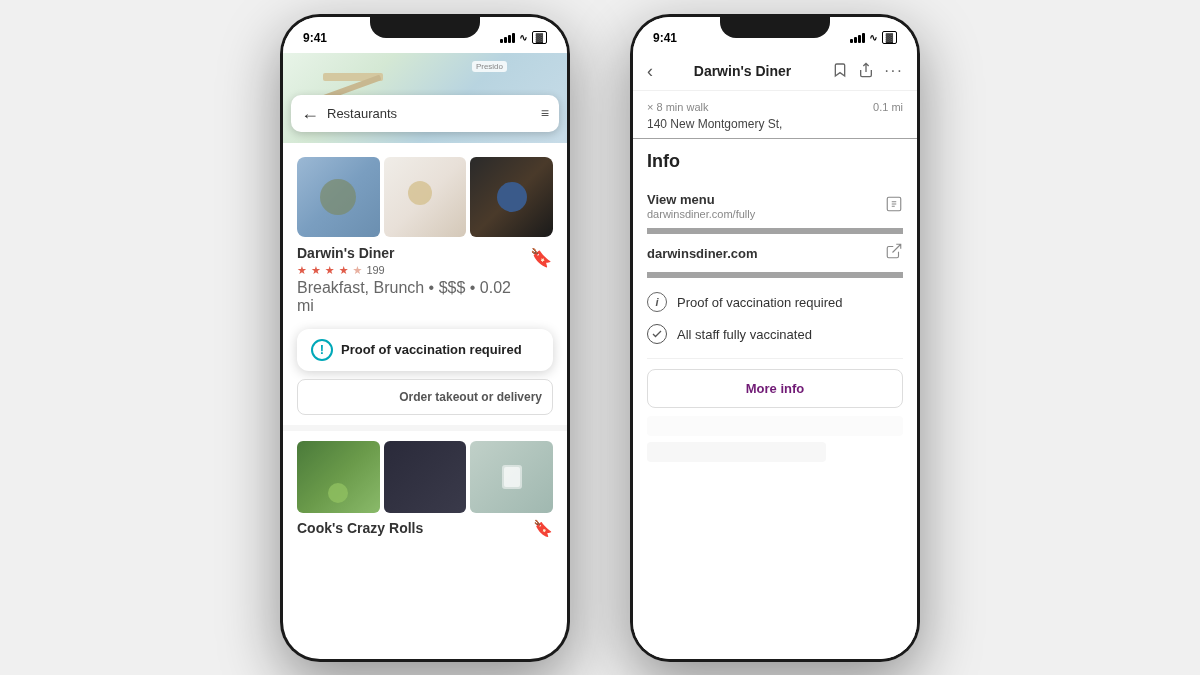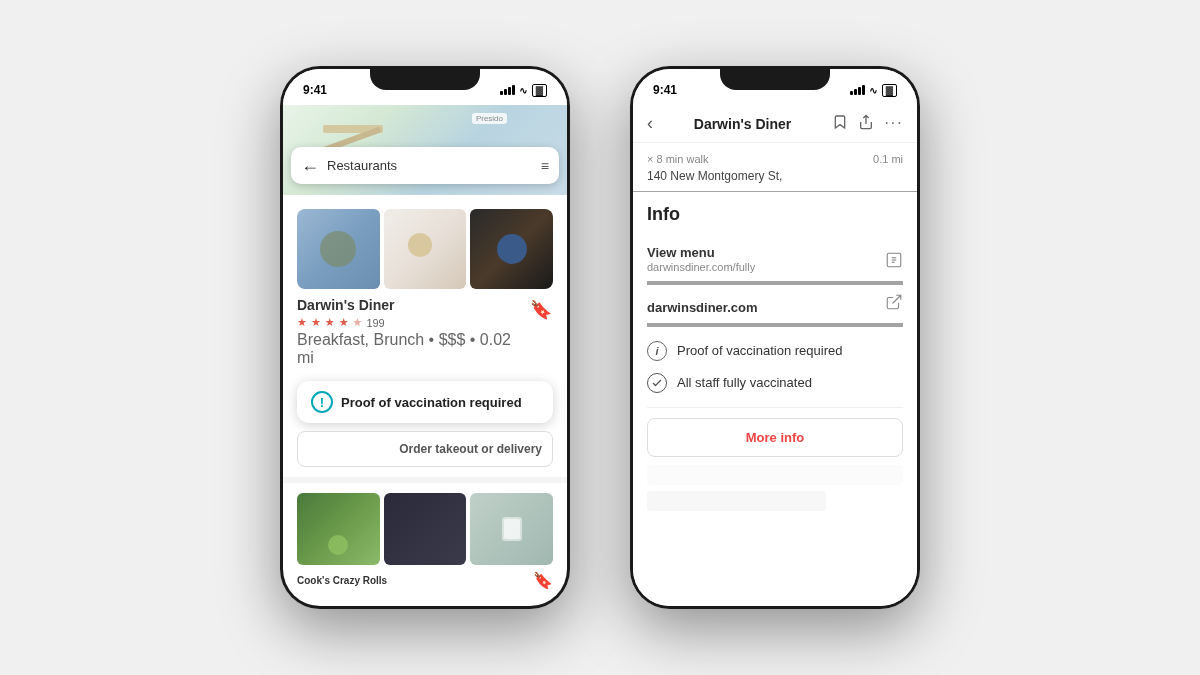--- a/index.html
+++ b/index.html
@@ -11,21 +11,21 @@
       align-items: center;
       justify-content: center;
       gap: 60px;
       font-family: -apple-system, BlinkMacSystemFont, 'Segoe UI', sans-serif;
       overflow: hidden;
     }
 
     
     .phone {
       width: 290px;
-      height: 543px;
+      height: 648px;
       background: #1a1a1a;
       border-radius: 40px;
       position: relative;
       box-shadow: 0 20px 60px rgba(0,0,0,0.4);
       padding: 12px;
       overflow: hidden;
     }
     .phone-inner {
       position: absolute;
       top: 3px; left: 3px; right: 3px; bottom: 3px;
@@ -220,21 +220,21 @@
     .food-img-6::after {
       content: '';
       position: absolute;
       top: 50%; left: 50%;
       transform: translate(-50%, -50%);
       width: 20px; height: 24px;
       background: rgba(255,255,255,0.5);
       border-radius: 3px;
     }
     .restaurant-name-2 {
-      font-size: 10px;
+      font-size: 14px;
       font-weight: 700;
       color: #333;
     }
 
     
     .phone2-header {
       display: flex;
       align-items: center;
       padding: 8px 14px;
       background: #fff;
@@ -289,24 +289,24 @@
     }
     .info-heading {
       font-size: 18px;
       font-weight: 700;
       color: #222;
       margin-bottom: 12px;
     }
 
     .info-row {
       display: flex;
-      align-items: flex-end;
+      align-items: center;
       justify-content: space-between;
       padding: 8px 0;
-      border-bottom: 4px solid #a3a3a3;
+      border-bottom: 6px solid #a3a3a3;
     }
     .info-row-left { display: flex; flex-direction: column; gap: 1px; }
     .info-row-label {
       font-size: 13px;
       font-weight: 600;
       color: #333;
     }
     .info-row-sub {
       font-size: 11px;
       color: #888;
@@ -346,21 +346,21 @@
 
     
     .more-info-btn {
       margin: 10px 0 8px;
       padding: 11px;
       border: 1.5px solid #ddd;
       border-radius: 8px;
       text-align: center;
       font-size: 13px;
       font-weight: 600;
-      color: #ef4444;
+      color: #701a75;
       background: #fff;
     }
 
     .faded-row {
       padding: 10px 14px;
       background: #fafafa;
       height: 28px;
       border-radius: 4px;
       margin: 4px 0;
       opacity: 0.5;

